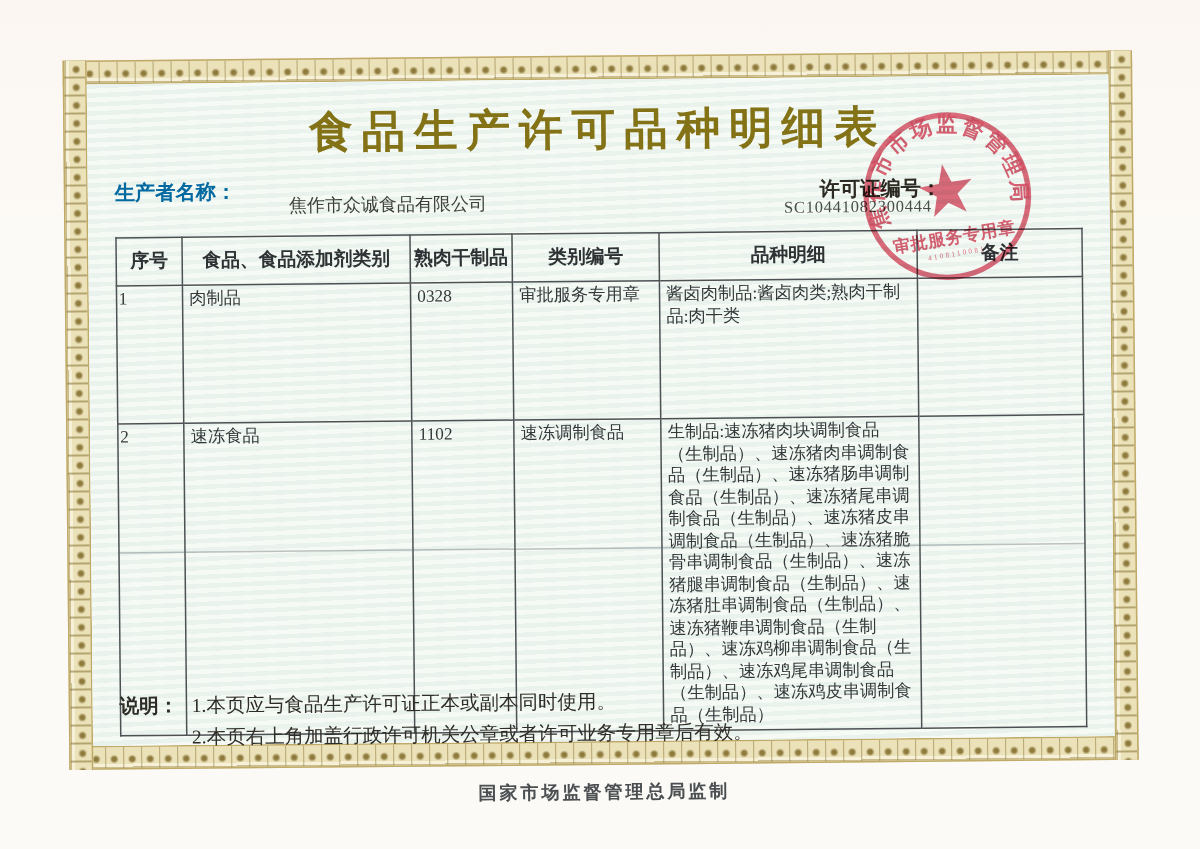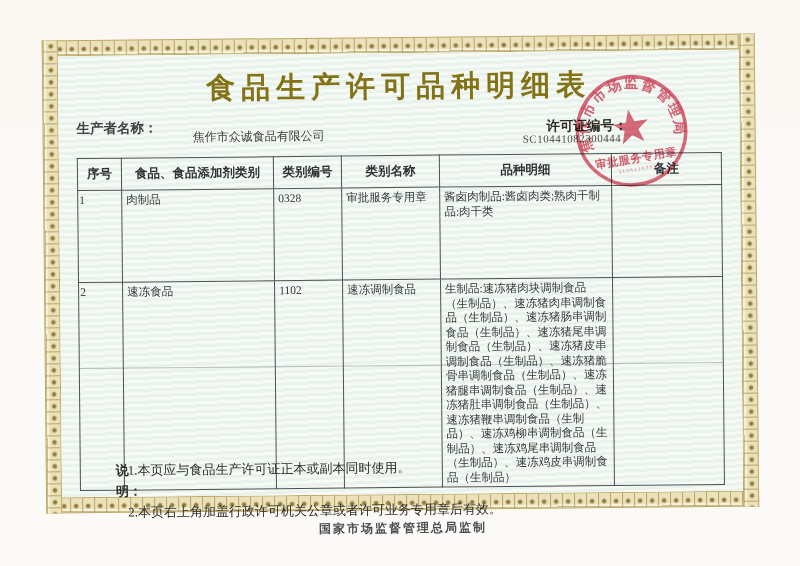--- a/index.html
+++ b/index.html
@@ -38,39 +38,39 @@
   .panel {
     position:absolute; left:16px; top:16px; right:16px; bottom:16px;
     background-color:#f1f8f2;
     background-image:repeating-linear-gradient(178deg,#e9f2ec 0 3px,#f6faf4 3px 6px);
   }
 
   .title {
     position:absolute; left:0; width:713px; top:30px; text-align:center;
     font-size:29px; font-weight:bold; color:#837216; letter-spacing:6px;
   }
-  .producer-label { position:absolute; left:34px; top:80px; font-size:13.5px; font-weight:bold; color:#404040; }
+  .producer-label { position:absolute; left:34px; top:80px; font-size:13.5px; font-weight:bold; color:#0369a1; }
   .producer-value { position:absolute; left:150px; top:90px; font-size:12px; color:#3c4038; }
   .license-label  { position:absolute; left:460px; top:82px; font-size:13.5px; font-weight:bold; color:#2c2a22;margin-left:44px; }
   .license-value  { position:absolute; left:480px; top:97px; font-size:11px; color:#4a4e48; letter-spacing:.5px; }
 
   .tablewrap { position:absolute; left:34px; top:118px; width:645px; }
   table { border-collapse:collapse; table-layout:fixed; width:645px; }
   th,td { border:1px solid #4d5154; }
   table { border:1.5px solid #43474a; }
   th { height:32px; font-size:12.5px; font-weight:bold; color:#2e3234; text-align:center; }
   td { vertical-align:top; font-size:11.5px; line-height:14.5px; color:#34383a; padding:2px 3px 2px 4px; }
   td.seq { padding-left:1px; }
   tr.r1 td { height:92px; }
   tr.r2 td { height:172px; }
   .artifact-line { position:absolute; left:0; right:0; top:210px; height:1px; background:rgba(90,100,106,.38); pointer-events:none; }
 
   .notes { position:absolute; left:34px; top:421px; font-size:13px; color:#2e2c26; line-height:1.6; }
   .notes .row { display:flex; }
-  .notes .lbl { width:48px; font-weight:bold; flex:none;padding-left:36px; }
+  .notes .lbl { width:48px; font-weight:bold; flex:none; }
   .notes .indent { padding-left:48px; }
 
   .footer { position:absolute; left:0; width:713px; top:483px; text-align:center;
             font-size:12px; font-weight:bold; color:#4b4f51; letter-spacing:2px; }
 
   .stamp { position:absolute; left:574px; top:74px; width:118px; height:118px;
            mix-blend-mode:multiply; opacity:.92; transform:rotate(-9deg); }
 </style>
 </head>
 <body>
@@ -98,22 +98,22 @@
             <col style="width:152px">
             <col style="width:68px">
           <col style="width:98px">
             <col style="width:172px">
             <col style="width:110px">
         </colgroup>
         <thead>
           <tr>
             <th>序号</th>
             <th>食品、食品添加剂类别</th>
+            <th>熟肉干制品</th>
             <th>类别编号</th>
-            <th>类别名称</th>
             <th>品种明细</th>
             <th>备注</th>
           </tr>
         </thead>
         <tbody>
           <tr class="r1">
             <td class="seq">1</td>
             <td>肉制品</td>
             <td>0328</td>
             <td>审批服务专用章</td>

